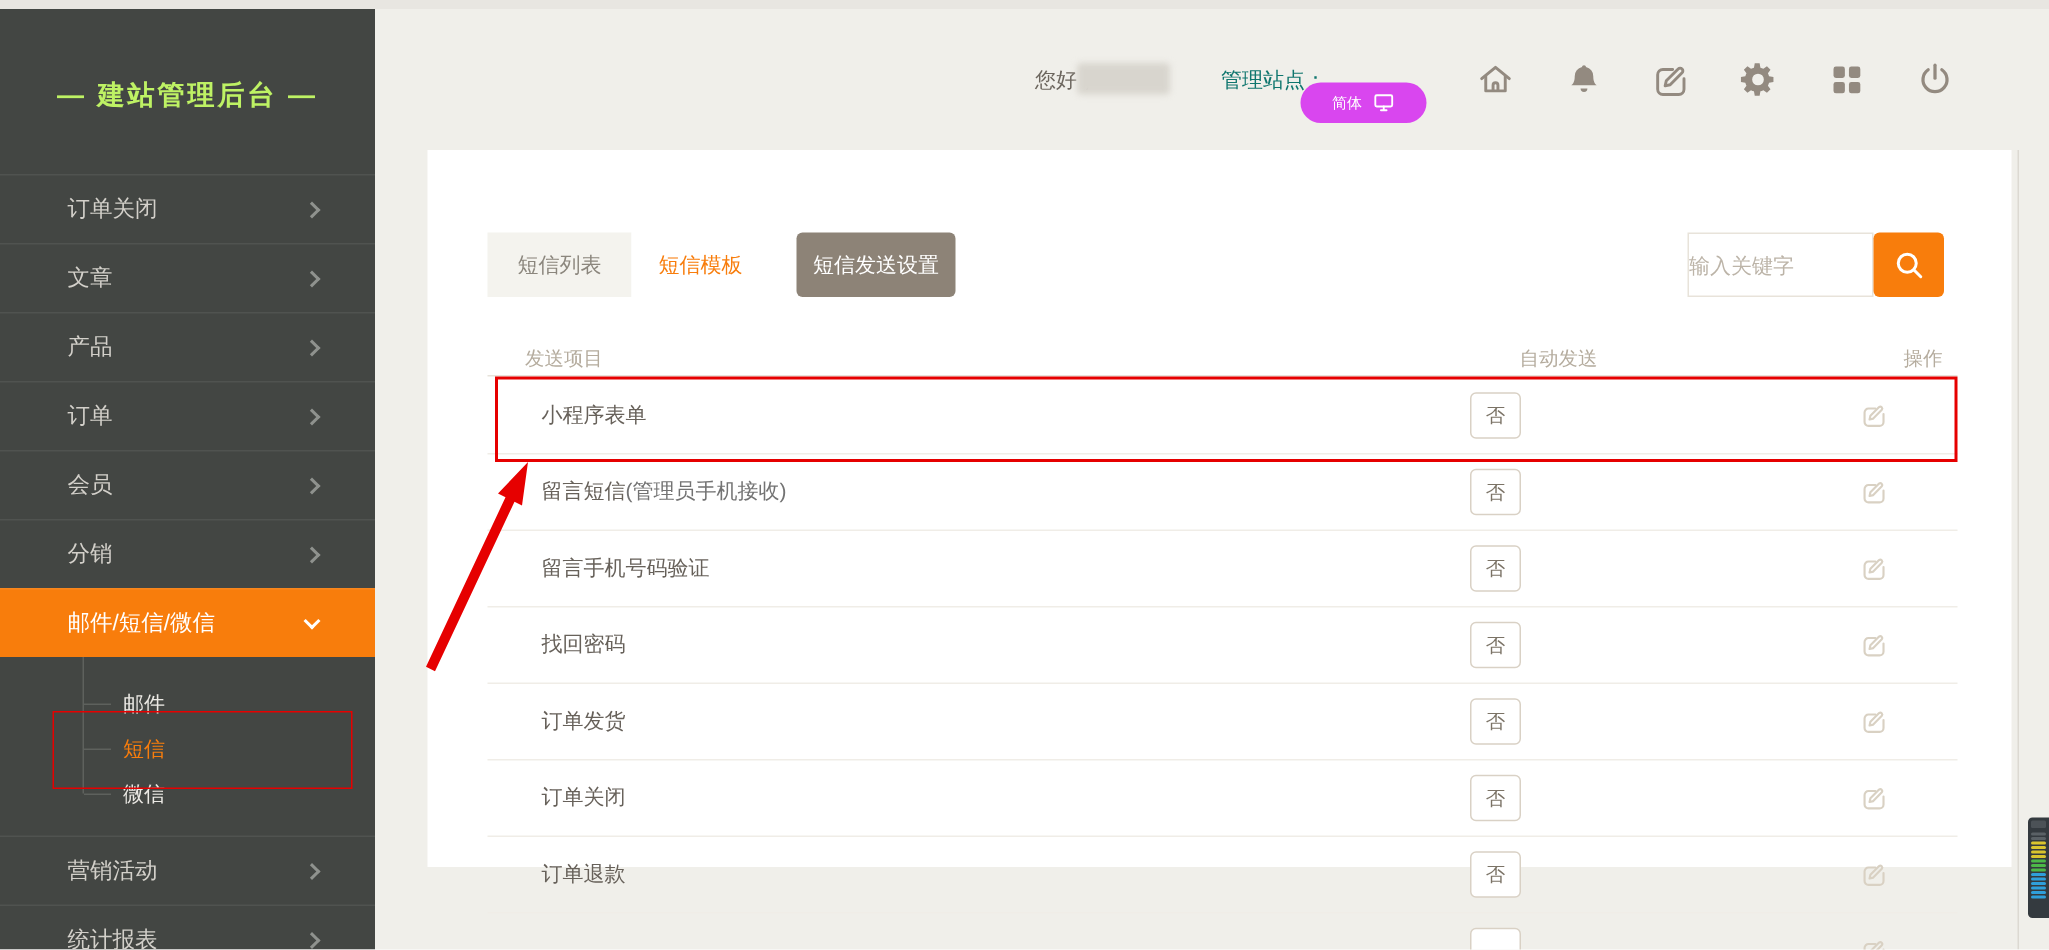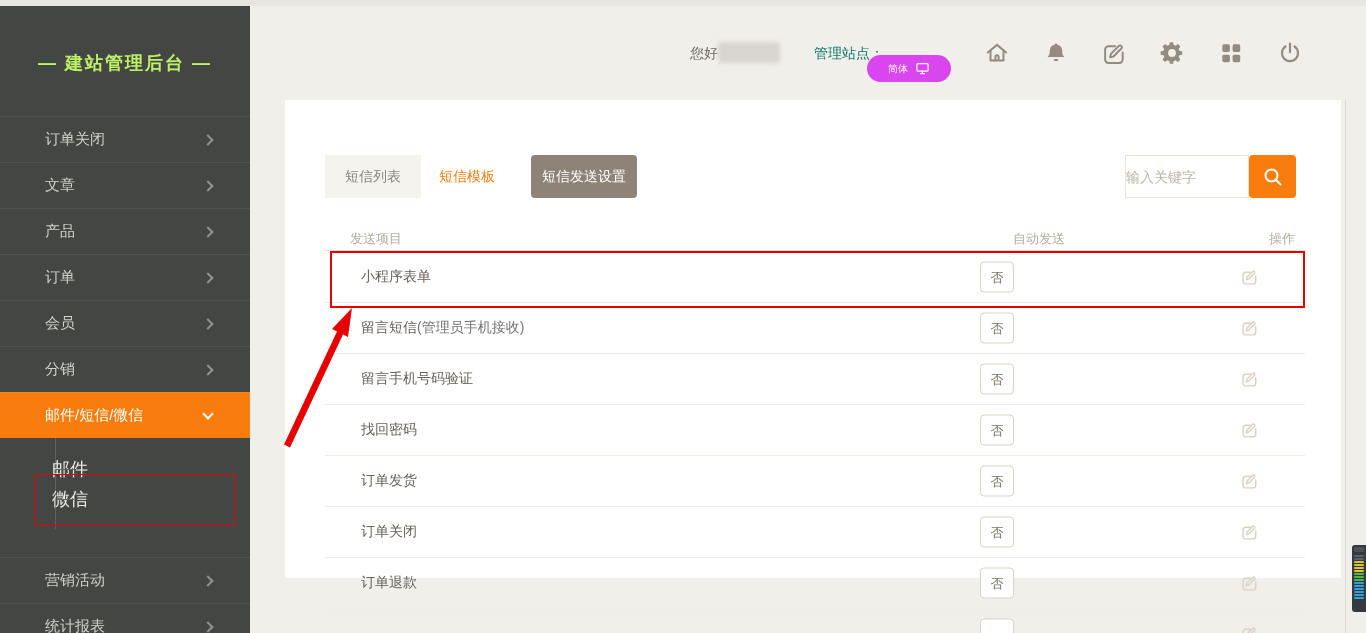--- a/index.html
+++ b/index.html
@@ -19,22 +19,22 @@
   #sidebar-nav{position:absolute;top:110px;left:0;right:0;}
   .menu-item{height:46px;display:flex;align-items:center;justify-content:space-between;
     padding:0 38px 0 45px;color:#d3d0ca;font-size:15px;cursor:pointer;
     border-top:1px solid rgba(255,255,255,.07);}
   .menu-item.active{background:#f87d0c;color:#fff;border-top-color:rgba(255,255,255,.07);}
   .chev{width:8px;height:8px;border-right:2px solid #8f928e;border-bottom:2px solid #8f928e;
     transform:rotate(-45deg);flex:0 0 auto;}
   .chev.down{transform:rotate(45deg);border-color:#fff;margin-top:-4px;}
   .submenu{position:relative;height:119px;padding-top:16px;}
   .submenu::before{content:"";position:absolute;left:55px;top:0;height:91px;border-left:1px solid #5e615d;}
-  .sub-item{position:relative;height:30px;line-height:30px;padding-left:52px;
-    color:#eceae5;font-size:18px;cursor:pointer;}
+  .sub-item{position:relative;height:30px;line-height:30px;padding-left:82px;
+    color:#eceae5;font-size:14px;cursor:pointer;}
   .sub-item::before{content:"";position:absolute;left:56px;top:15px;width:18px;border-top:1px solid #5e615d;}
   .sub-item.active{color:#f87d0c;}
 
   
   .header-bar{position:absolute;left:250px;top:0;right:0;height:100px;}
   .greeting{position:absolute;left:440px;top:45px;font-size:14px;color:#6c665e;}
   .redacted{position:absolute;left:468px;top:42px;width:62px;height:21px;background:#d8d5ce;
     border-radius:3px;filter:blur(2px);}
   .manage-site{position:absolute;left:564px;top:45px;font-size:14px;color:#0f766e;}
   .lang-pill{position:absolute;left:617px;top:55px;width:84px;height:27px;border-radius:14px;
@@ -118,20 +118,21 @@
           <span class="mi-label">分销</span>
           <span class="chev"></span>
         </div>
       </div>
     <div class="menu-item active">
       <span class="mi-label">邮件/短信/微信</span>
       <span class="chev down"></span>
     </div>
     <div class="submenu" id="submenu">
         <div class="sub-item">邮件</div>
+        <div class="sub-item active">短信</div>
         <div class="sub-item">微信</div>
       </div>
     <div id="menu-bottom">
         <div class="menu-item">
           <span class="mi-label">营销活动</span>
           <span class="chev"></span>
         </div>
         <div class="menu-item">
           <span class="mi-label">统计报表</span>
           <span class="chev"></span>

